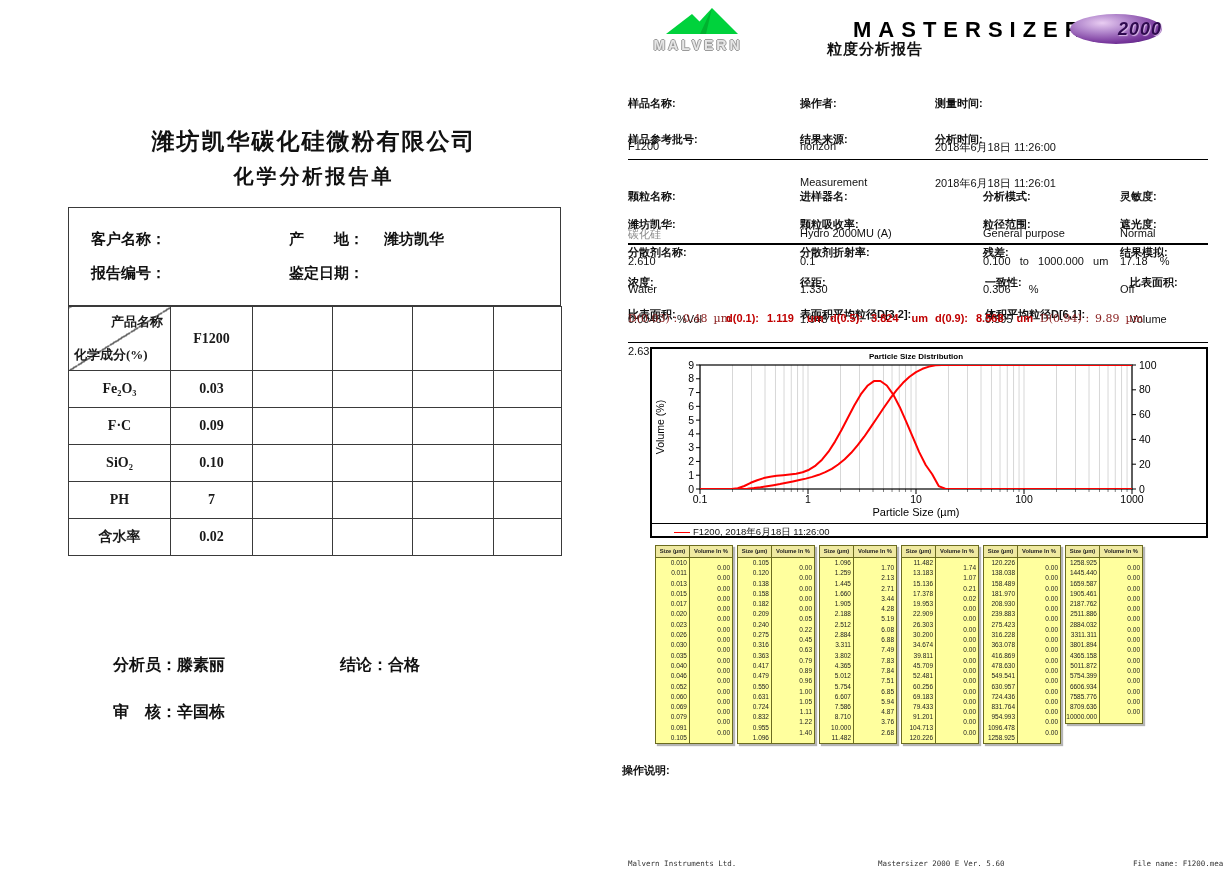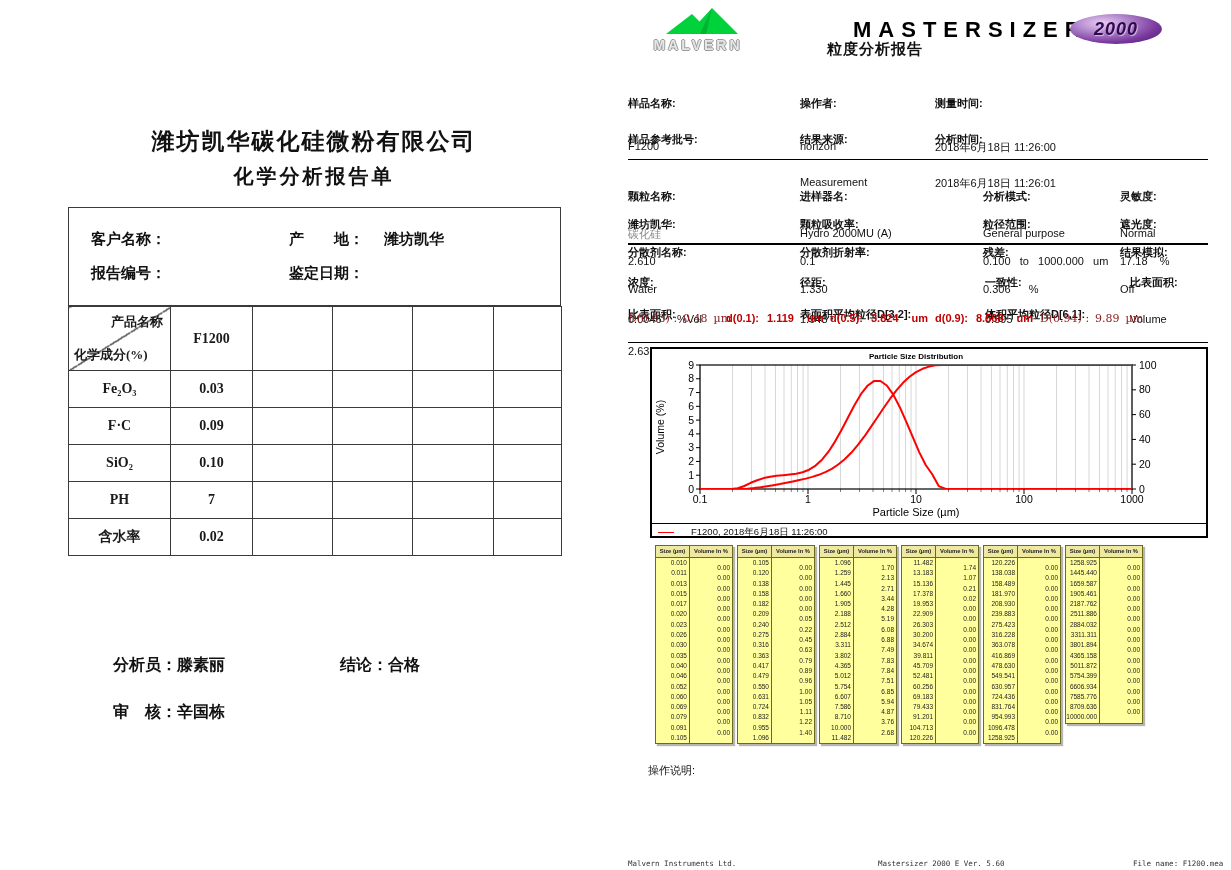--- a/index.html
+++ b/index.html
@@ -16,53 +16,53 @@
 .chemtable td{border:1px solid #3a3a3a;text-align:center;font-family:"Liberation Serif","DejaVu Serif",serif;font-weight:bold;font-size:14px;color:#1a1a1a}
 .chemtable tr{height:37px}
 .chemtable tr.hrow{height:64px}
 .corner{position:relative;background-image:linear-gradient(to bottom right,transparent 49.4%,#3a3a3a 49.4%,#3a3a3a 50.6%,transparent 50.6%)}
 .corner .ctop{position:absolute;top:6px;right:7px;font-size:13px}
 .corner .cbot{position:absolute;bottom:6px;left:5px;font-size:13px}
 .sig{position:absolute;font-size:16px;font-weight:bold;white-space:pre;font-family:"Liberation Serif","DejaVu Serif",serif}
 
 .mlv-text{margin-top:-3px;text-align:center;font-weight:bold;font-size:14px;letter-spacing:3px;color:#e6e6e6;text-shadow:1px 0 #9a9a9a,-1px 0 #9a9a9a,0 1px #9a9a9a,0 -1px #9a9a9a}
 .msz{left:853px;top:17px;font-size:22px;font-weight:600;letter-spacing:7px;color:#000}
-.badge2000{left:1070px;top:14px;width:92px;height:30px;border-radius:50%;background:radial-gradient(ellipse at 35% 30%,#e9cdf2 0%,#b48ace 30%,#7a3a9e 65%,#451070 100%);display:flex;align-items:center;justify-content:center}
+.badge2000{left:1070px;top:14px;width:92px;height:30px;border-radius:50%;background:radial-gradient(ellipse at 35% 30%,#e9cdf2 0%,#b48ace 30%,#7a3a9e 65%,#451070 100%);display:flex;align-items:center;justify-content:flex-end}
 .badge2000 span{font-style:italic;font-weight:bold;font-size:18px;color:#2e0a4e;text-shadow:1px 1px 1px #d9b8e8;letter-spacing:1px}
 .rp-sub{left:827px;top:40px;font-size:15px;font-weight:bold;letter-spacing:1px}
 .hr{position:absolute;left:628px;width:580px;background:#000;height:1px}
 
 .fld{position:absolute;font-size:11px;white-space:pre}
 .fld .l{font-weight:bold;height:14px}
 .fld .v{height:14px}
 .fld2 .l,.fld2 .v{height:20px}
 .muted{color:#8a8a8a}
 
 .dseg{position:absolute;top:312px;font-size:11px;white-space:pre}
 .dseg.outer{color:#8b2121;font-family:"DejaVu Serif",serif}
 .dseg.outer .dl,.dseg.outer .dv{margin-right:6px}
 .dseg.main{color:#c00000;font-weight:bold}
 .dseg.main .dl{margin-right:8px}
 .dseg.main .dv{margin-right:13px}
 
 .chartbox{position:absolute;left:650px;top:347px;width:558px;height:191px;border:2px solid #000;background:#fff}
-.legendrow{height:17px;border-top:1px solid #000;display:flex;align-items:center;padding-left:6px;font-size:9.5px;gap:17px}
+.legendrow{height:17px;border-top:1px solid #000;display:flex;align-items:center;padding-left:22px;font-size:9.5px;gap:3px}
 .dash{width:16px;border-top:1.6px solid #f00}
 
 .sthost{position:absolute;left:650px;top:543px;width:510px;height:205px}
 .sztable{position:absolute;top:2px;width:78px;background:#ffff9e;border:1px solid #6b6b20;box-shadow:2px 2px 1px #b5b5b5;font-size:6.5px;color:#222}
 .szhead{display:flex;height:12px;border-bottom:1px solid #6b6b20;background:#efe9a0;font-weight:bold;font-size:5.8px;text-align:center}
 .szhead .h1{width:34px;border-right:1px solid #6b6b20;line-height:11px}
 .szhead .h2{flex:1;line-height:11px}
 .szbody{display:flex}
 .szcol{width:34px;border-right:1px solid #6b6b20;text-align:right}
 .szcol div,.volcol div{height:10.3px;line-height:10.3px;padding-right:2px}
 .volcol{flex:1;text-align:right;padding-top:5px}
 
-.opnotes{position:absolute;left:648px;top:763px;font-size:11px;font-weight:normal}
+.opnotes{position:absolute;left:622px;top:763px;font-size:11px;font-weight:bold}
 .foot{position:absolute;top:840px;font-family:"DejaVu Sans Mono","Liberation Mono",monospace;font-size:7.5px;line-height:9.5px;color:#333;white-space:pre}
 </style>
 </head>
 <body>
 
 <div class="abs lp-title serif">潍坊凯华碳化硅微粉有限公司</div>
 <div class="abs lp-sub serif">化学分析报告单</div>
 
 <div class="abs infobox">
   <span class="it" style="left:22px;top:22px">客户名称：</span>

